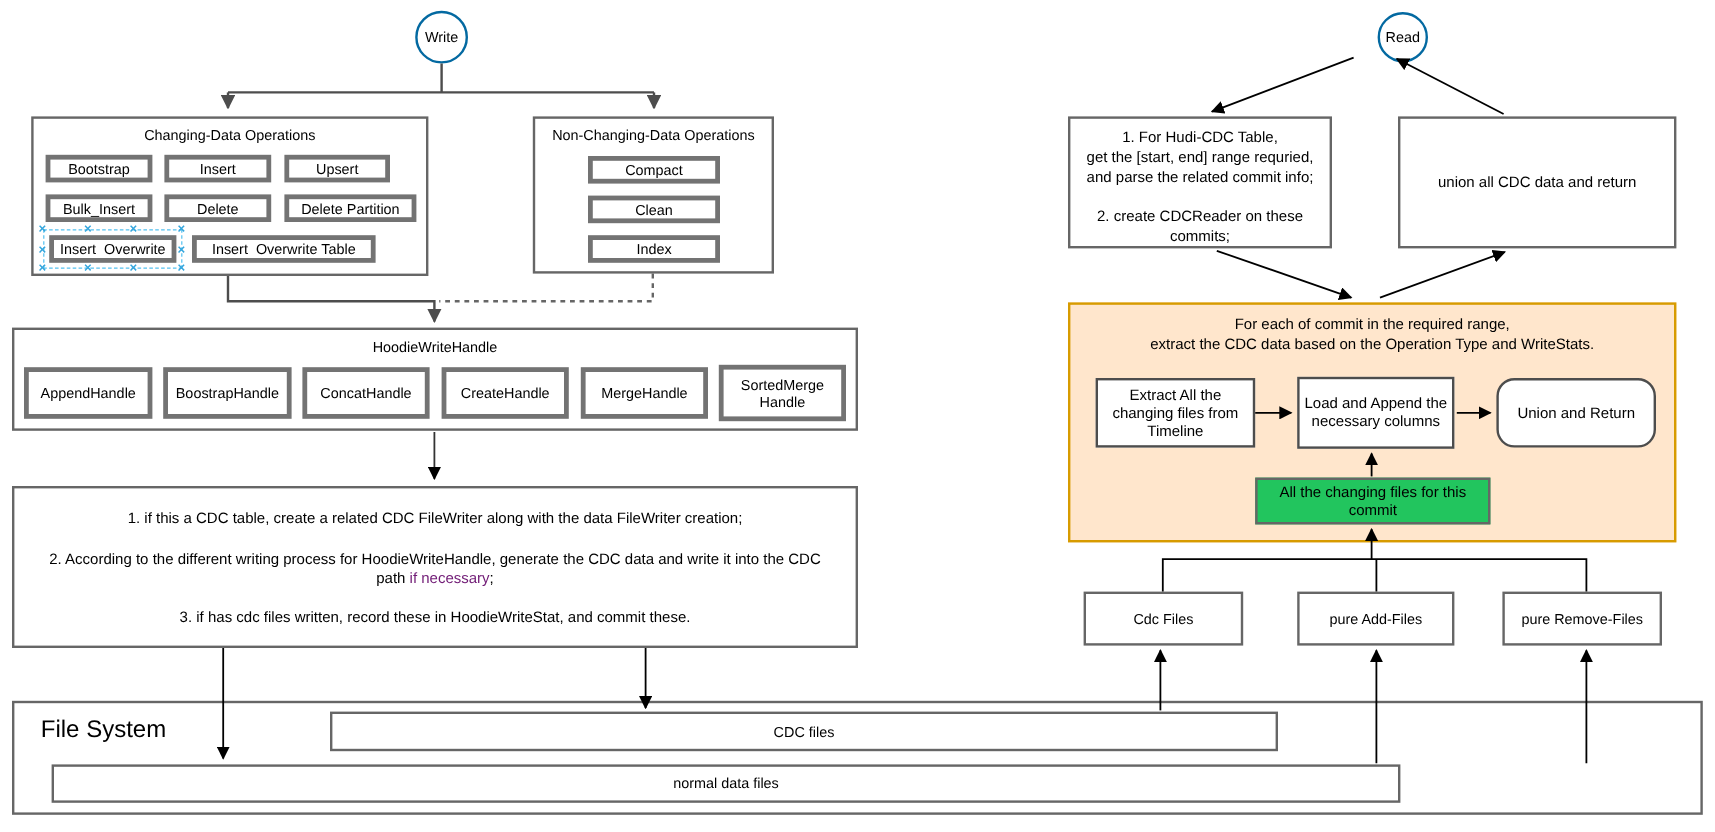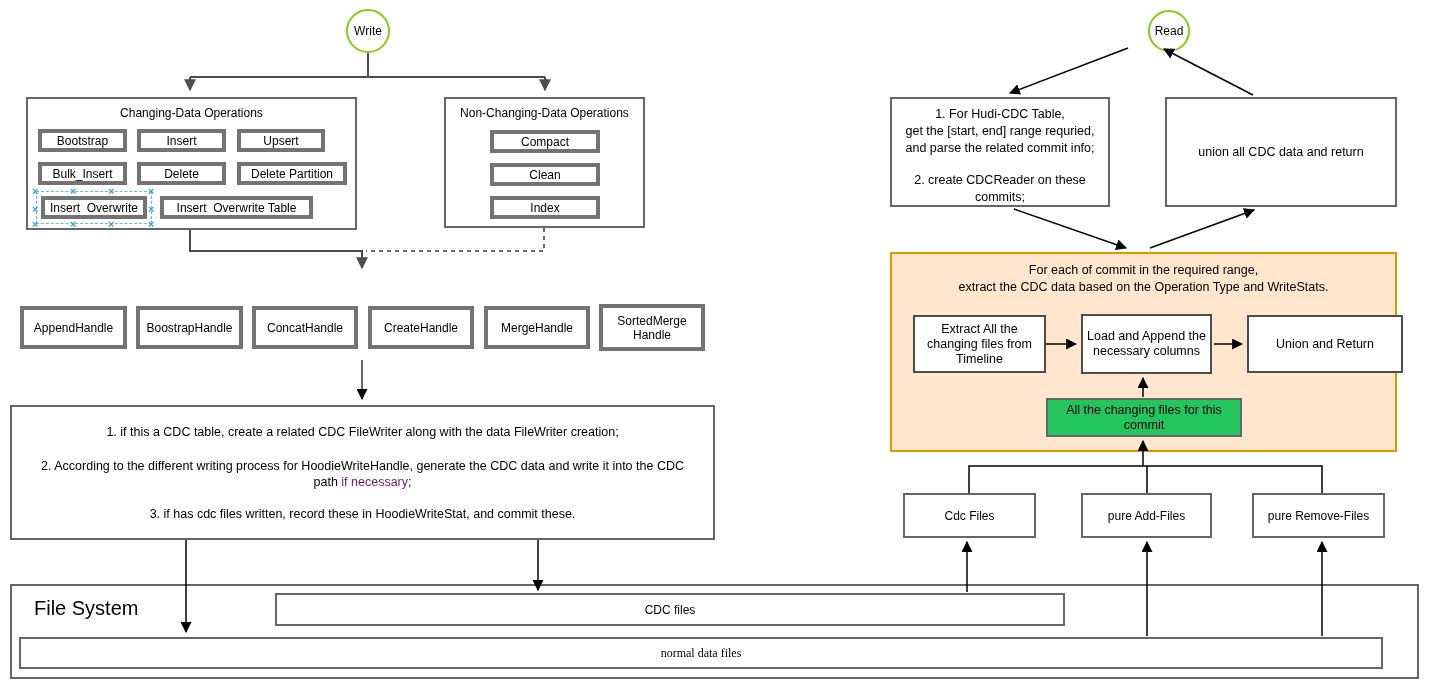--- a/index.html
+++ b/index.html
@@ -8,21 +8,21 @@
     font-family:"Liberation Sans","DejaVu Sans",sans-serif;color:#000;
   }
   .abs{position:absolute;box-sizing:border-box;}
   .node{background:#fff;border:2px solid #666;}
   .btn{
     background:#fff;border:4px solid #737373;display:flex;align-items:center;justify-content:center;
     font-size:12px;white-space:pre;
   }
   .center-flex{display:flex;align-items:center;justify-content:center;text-align:center;}
   .grouptitle{font-size:12px;text-align:center;position:absolute;left:0;right:0;}
-  .circle{border:2px solid #84cc16;border-radius:50%;background:#fff;font-size:12px;}
+  .circle{border:2px solid #0369a1;border-radius:50%;background:#fff;font-size:12px;}
   .smalltext{font-size:12px;}
   .prelines{white-space:pre-line;text-align:center;font-size:12.5px;line-height:17px;}
   .orange{background:#ffe6cc;border:2px solid #d79b00;}
   .innerbox{background:#fff;border:2px solid #4d4d4d;font-size:12.5px;line-height:15px;}
   .graybox{background:#22c55e;border:2px solid #666;font-size:12.5px;line-height:15px;}
   .note p{margin:0 0 18px 0;text-align:center;font-size:12.5px;line-height:16px;}
   .note p:last-child{margin:0;}
   .red{color:#701a75;}
   .fs-label{font-size:20px;}
   svg.wires{position:absolute;left:0;top:0;pointer-events:none;z-index:30;}
@@ -68,38 +68,41 @@
     <span class="handle" style="right:-5px;bottom:-5px;">×</span>
   </div>
 
   <div class="abs node" style="left:444px;top:97px;width:201px;height:131px;">
     <div class="grouptitle" style="top:7px;">Non-Changing-Data Operations</div>
   </div>
   <div class="abs btn" style="left:490px;top:130px;width:110px;height:23px;">Compact</div>
   <div class="abs btn" style="left:490px;top:163px;width:110px;height:23px;">Clean</div>
   <div class="abs btn" style="left:490px;top:196px;width:110px;height:23px;">Index</div>
 
+  <div class="abs node" style="left:10px;top:273px;width:705px;height:86px;">
+    <div class="grouptitle" style="top:7px;">HoodieWriteHandle</div>
+  </div>
   <div class="abs btn center-flex" style="left:20px;top:306px;width:107px;height:43px;white-space:normal;">AppendHandle</div>
   <div class="abs btn center-flex" style="left:136px;top:306px;width:107px;height:43px;white-space:normal;">BoostrapHandle</div>
   <div class="abs btn center-flex" style="left:252px;top:306px;width:106px;height:43px;white-space:normal;">ConcatHandle</div>
   <div class="abs btn center-flex" style="left:368px;top:306px;width:106px;height:43px;white-space:normal;">CreateHandle</div>
   <div class="abs btn center-flex" style="left:484px;top:306px;width:106px;height:43px;white-space:normal;">MergeHandle</div>
   <div class="abs btn center-flex" style="left:599px;top:304px;width:106px;height:47px;white-space:normal;padding:2px;">SortedMerge Handle</div>
 
   <div class="abs node note" style="left:10px;top:405px;width:705px;height:135px;padding:17px 28px;">
     <p>1. if this a CDC table, create a related CDC FileWriter along with the data FileWriter creation;</p>
     <p style="margin-bottom:16px;"><span>2. According to the different writing process for HoodieWriteHandle, generate the CDC data and write it into the CDC path </span><span class="red">if necessary</span><span>;</span></p>
     <p>3. if has cdc files written, record these in HoodieWriteStat, and commit these.</p>
   </div>
 
   <div class="abs node" style="left:10px;top:584px;width:1409px;height:95px;">
     <div class="abs fs-label" style="left:22px;top:11px;">File System</div>
   </div>
   <div class="abs node center-flex smalltext" style="left:275px;top:593px;width:790px;height:33px;">CDC files</div>
-  <div class="abs node center-flex smalltext" style="left:19px;top:637px;width:1364px;height:32px;font-family:Liberation Serif, serif;">normal data files</div>
+  <div class="abs node center-flex smalltext" style="left:43px;top:637px;width:1124px;height:32px;">normal data files</div>
 
   <div class="abs circle center-flex" style="left:1121px;top:10px;width:42px;height:42px;margin-left:27px;">
     <span>Read</span>
   </div>
 
   <div class="abs node" style="left:890px;top:97px;width:220px;height:110px;padding-top:7px;">
     <div class="prelines">1. For Hudi-CDC Table,
 get the [start, end] range requried,
 and parse the related commit info;</div>
     <div class="prelines" style="margin-top:15px;">2. create CDCReader on these
@@ -107,21 +110,21 @@
   </div>
 
   <div class="abs node center-flex" style="left:1165px;top:97px;width:232px;height:110px;font-size:12.5px;">union all CDC data and return</div>
 
   <div class="abs orange" style="left:890px;top:252px;width:507px;height:200px;">
     <div class="prelines" style="padding-top:8px;">For each of commit in the required range,
 extract the CDC data based on the Operation Type and WriteStats.</div>
   </div>
   <div class="abs innerbox center-flex" style="left:913px;top:315px;width:133px;height:58px;padding:2px;">Extract All the changing files from Timeline</div>
   <div class="abs innerbox center-flex" style="left:1081px;top:314px;width:131px;height:60px;padding:2px;">Load and Append the necessary columns</div>
-  <div class="abs innerbox center-flex" style="left:1247px;top:315px;width:156px;height:58px;padding:2px;">Union and Return</div>
+  <div class="abs innerbox center-flex" style="left:1247px;top:315px;width:133px;height:58px;padding:2px;border-radius:15px;">Union and Return</div>
   <div class="abs graybox center-flex" style="left:1046px;top:398px;width:196px;height:39px;padding:2px;">All the changing files for this commit</div>
 
   <div class="abs node center-flex smalltext" style="left:903px;top:493px;width:133px;height:45px;">Cdc Files</div>
   <div class="abs node center-flex smalltext" style="left:1081px;top:493px;width:131px;height:45px;">pure Add-Files</div>
   <div class="abs node center-flex smalltext" style="left:1252px;top:493px;width:133px;height:45px;">pure Remove-Files</div>
 
   <svg class="wires" width="1429" height="693" viewBox="0 0 1429 693">
     <defs>
       <marker id="ab" viewBox="0 0 10 10" refX="9" refY="5" markerWidth="11" markerHeight="11" markerUnits="userSpaceOnUse" orient="auto">
           <path d="M0 0 L10 5 L0 10 Z" fill="#000"></path>

